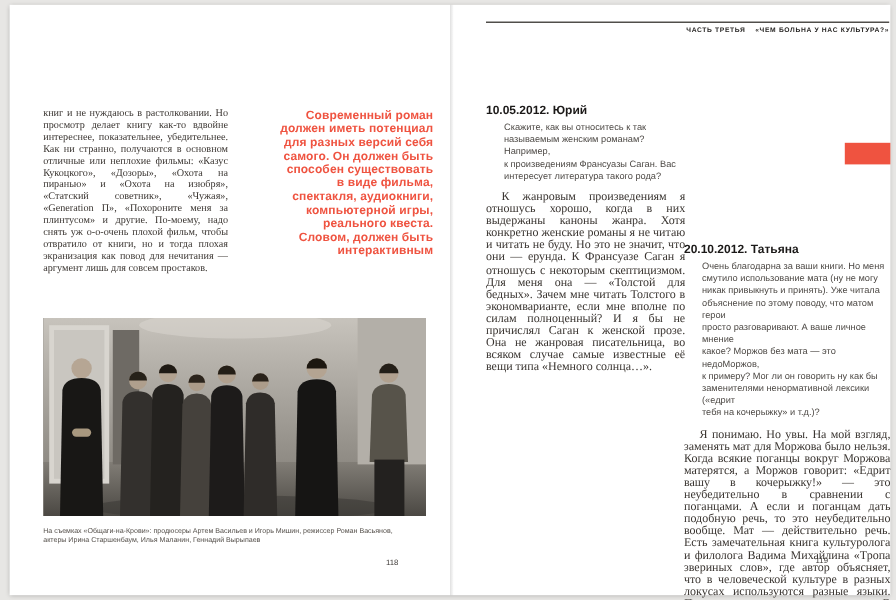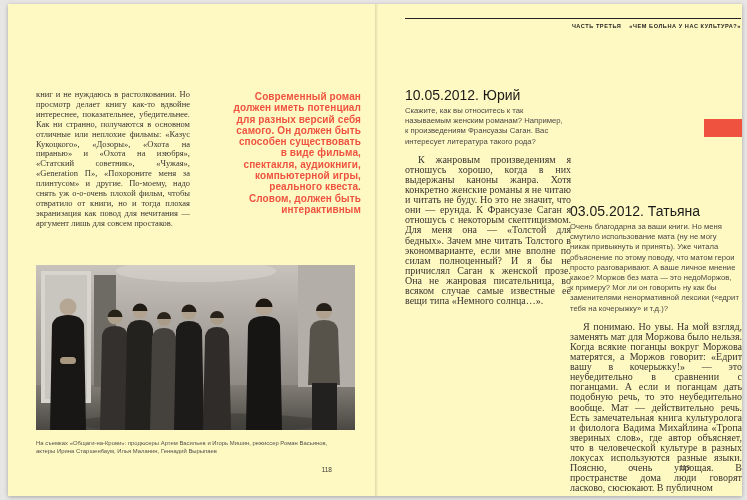--- a/index.html
+++ b/index.html
@@ -1,18 +1,18 @@
 <!DOCTYPE html>
 <html lang="ru"><head>
 <meta charset="utf-8">
 <style>
   html,body{margin:0;padding:0;background:#e7e6e4;}
   .stage{position:relative;width:747px;height:500px;background:#e7e6e4;overflow:hidden;
          font-family:"Liberation Sans",sans-serif;}
-  .spread{position:absolute;left:8px;top:4px;width:734px;height:492px;background:#fef9c3;
+  .spread{position:absolute;left:8px;top:4px;width:734px;height:492px;background:#ffffff;
           box-shadow:0 1px 4px rgba(0,0,0,.28);}
   .fold{position:absolute;left:367px;top:0;width:3px;height:492px;
         background:linear-gradient(90deg,rgba(0,0,0,.12),rgba(0,0,0,.01));}
   .abs{position:absolute;}
   .serif{font-family:"Liberation Serif",serif;color:#3a3531;text-align:justify;hyphens:auto;}
   
   .left-body{left:28px;top:86px;width:154px;font-size:8.5px;line-height:9.9px;}
   .pull-quote{left:181px;top:87px;width:172px;font-weight:bold;font-size:10px;line-height:11.3px;
               color:#ef5340;white-space:pre-line;letter-spacing:.1px;text-align:right;}
   .photo{left:28px;top:261px;width:319px;height:165px;background:#8e8a83;overflow:hidden;}
@@ -23,22 +23,22 @@
   .pn-left{left:292px;top:462px;}
   .pn-right{left:650px;top:460px;}
   
   .rule{left:397px;top:14px;width:336px;height:1px;background:#26231f;}
   .running-head{left:397px;top:19px;width:336px;text-align:right;font-size:5.6px;font-weight:bold;
                 letter-spacing:.55px;color:#211f1d;white-space:nowrap;}
   .running-head .part{margin-right:8px;}
   .qa{width:166px;}
   .qa1{left:397px;top:83px;}
   .qa2{left:562px;top:199px;width:172px;}
-  .qa-heading{font-size:14px;font-weight:normal;color:#1b1918;margin:0 0 3px 0;}
-  .question{font-size:7.7px;line-height:10.2px;color:#4c4844;white-space:pre-line;margin:0 0 8px 0;}
+  .qa-heading{font-size:10px;font-weight:bold;color:#1b1918;margin:0 0 3px 0;}
+  .question{font-size:7.7px;line-height:10.2px;color:#4c4844;white-space:pre-line;margin:0 0 8px 15px;}
   .answer{font-size:10px;line-height:10.1px;text-indent:13px;margin:0;}
   .red-tag{left:696px;top:115px;width:38px;height:18px;background:#ef5340;}
 </style>
 </head>
 <body>
 
 <div class="stage">
   <div class="spread">
 
     <div class="abs serif left-body">книг и не нуждаюсь в растолковании. Но просмотр делает книгу как-то вдвойне интереснее, показательнее, убедительнее. Как ни странно, получаются в основном отличные или неплохие фильмы: «Казус Кукоцкого», «Дозоры», «Охота на пиранью» и «Охота на изюбря», «Статский советник», «Чужая», «Generation П», «Похороните меня за плинтусом» и другие. По-моему, надо снять уж о-о-очень плохой фильм, чтобы отвратило от книги, но и тогда плохая экранизация как повод для нечитания — аргумент лишь для совсем простаков.</div>
@@ -137,21 +137,21 @@
     <div class="abs qa qa1">
       <p class="qa-heading">10.05.2012. Юрий</p>
       <p class="question">Скажите, как вы относитесь к так
 называемым женским романам? Например,
 к произведениям Франсуазы Саган. Вас
 интересует литература такого рода?</p>
       <p class="answer serif">К жанровым произведениям я отношусь хорошо, когда в них выдержаны каноны жанра. Хотя конкретно женские романы я не читаю и читать не буду. Но это не значит, что они — ерунда. К Франсуазе Саган я отношусь с некоторым скептицизмом. Для меня она — «Толстой для бедных». Зачем мне читать Толстого в экономварианте, если мне вполне по силам полноценный? И я бы не причислял Саган к женской прозе. Она не жанровая писательница, во всяком случае самые известные её вещи типа «Немного солнца…».</p>
     </div>
 
     <div class="abs qa qa2">
-      <p class="qa-heading">03.05.2012. Татьяна</p>
+      <p class="qa-heading">20.10.2012. Татьяна</p>
       <p class="question">Очень благодарна за ваши книги. Но меня
 смутило использование мата (ну не могу
 никак привыкнуть и принять). Уже читала
 объяснение по этому поводу, что матом герои
 просто разговаривают. А ваше личное мнение
 какое? Моржов без мата — это недоМоржов,
 к примеру? Мог ли он говорить ну как бы
 заменителями ненормативной лексики («едрит
 тебя на кочерыжку» и т.д.)?</p>
       <p class="answer serif">Я понимаю. Но увы. На мой взгляд, заменять мат для Моржова было нельзя. Когда всякие поганцы вокруг Моржова матерятся, а Моржов говорит: «Едрит вашу в кочерыжку!» — это неубедительно в сравнении с поганцами. А если и поганцам дать подобную речь, то это неубедительно вообще. Мат — действительно речь. Есть замечательная книга культуролога и филолога Вадима Михайлина «Тропа звериных слов», где автор объясняет, что в человеческой культуре в разных локусах используются разные языки. Поясню, очень упрощая. В пространстве дома люди говорят ласково, сюсюкают. В публичном</p>

